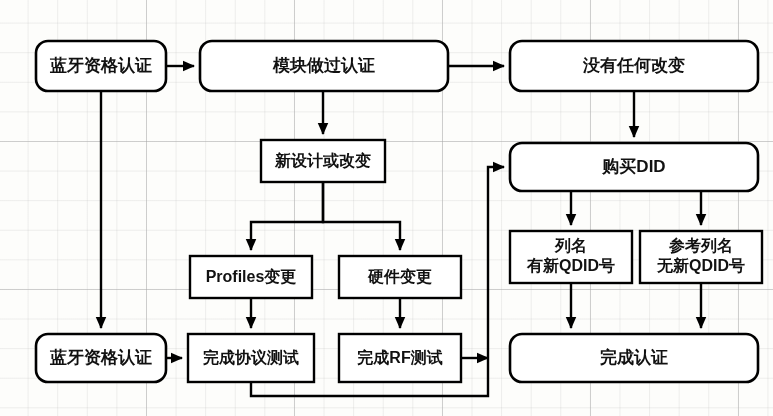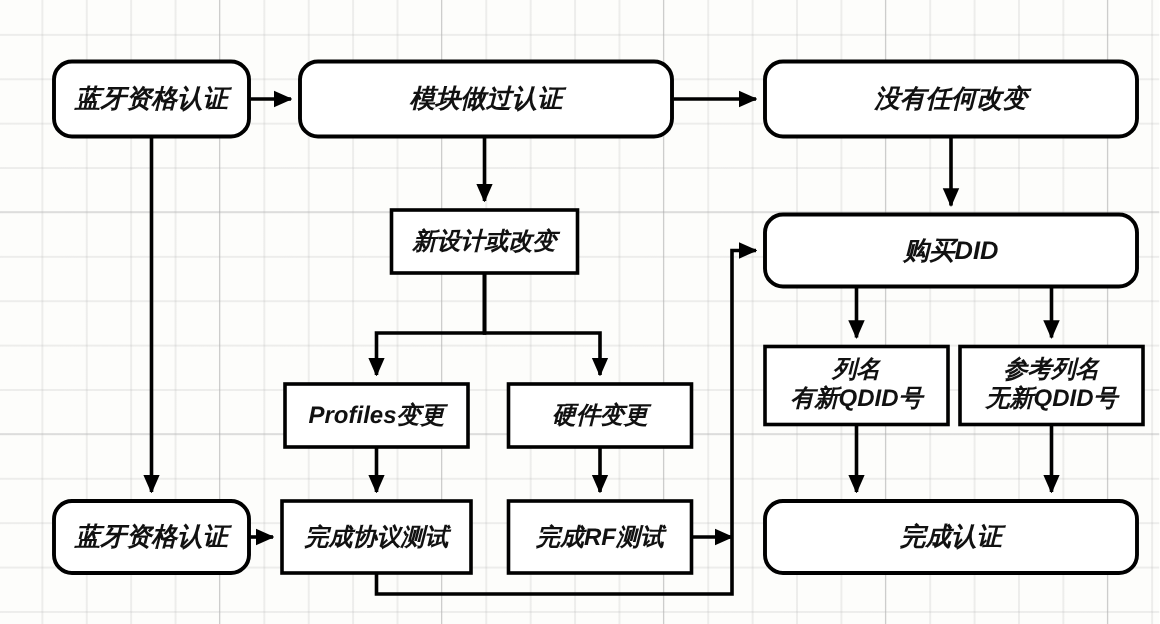--- a/index.html
+++ b/index.html
@@ -22,21 +22,20 @@
       linear-gradient(to right, rgba(180,180,180,0.22) 1px, transparent 1px),
       linear-gradient(to bottom, rgba(180,180,180,0.22) 1px, transparent 1px),
       linear-gradient(to right, rgba(150,150,150,0.40) 1px, transparent 1px),
       linear-gradient(to bottom, rgba(150,150,150,0.40) 1px, transparent 1px);
     background-size:
       29.6px 29.6px,
       29.6px 29.6px,
       148px 148px,
       148px 148px;
     background-position: -2px -7px, -2px -7px, -2px -7px, -2px -7px;
-    font-style: italic;
   }
   svg.layer {
     position: absolute;
     left: 0; top: 0;
     width: 773px;
     height: 416px;
   }
   .node-rect {
     fill: #ffffff;
     stroke: #000000;

